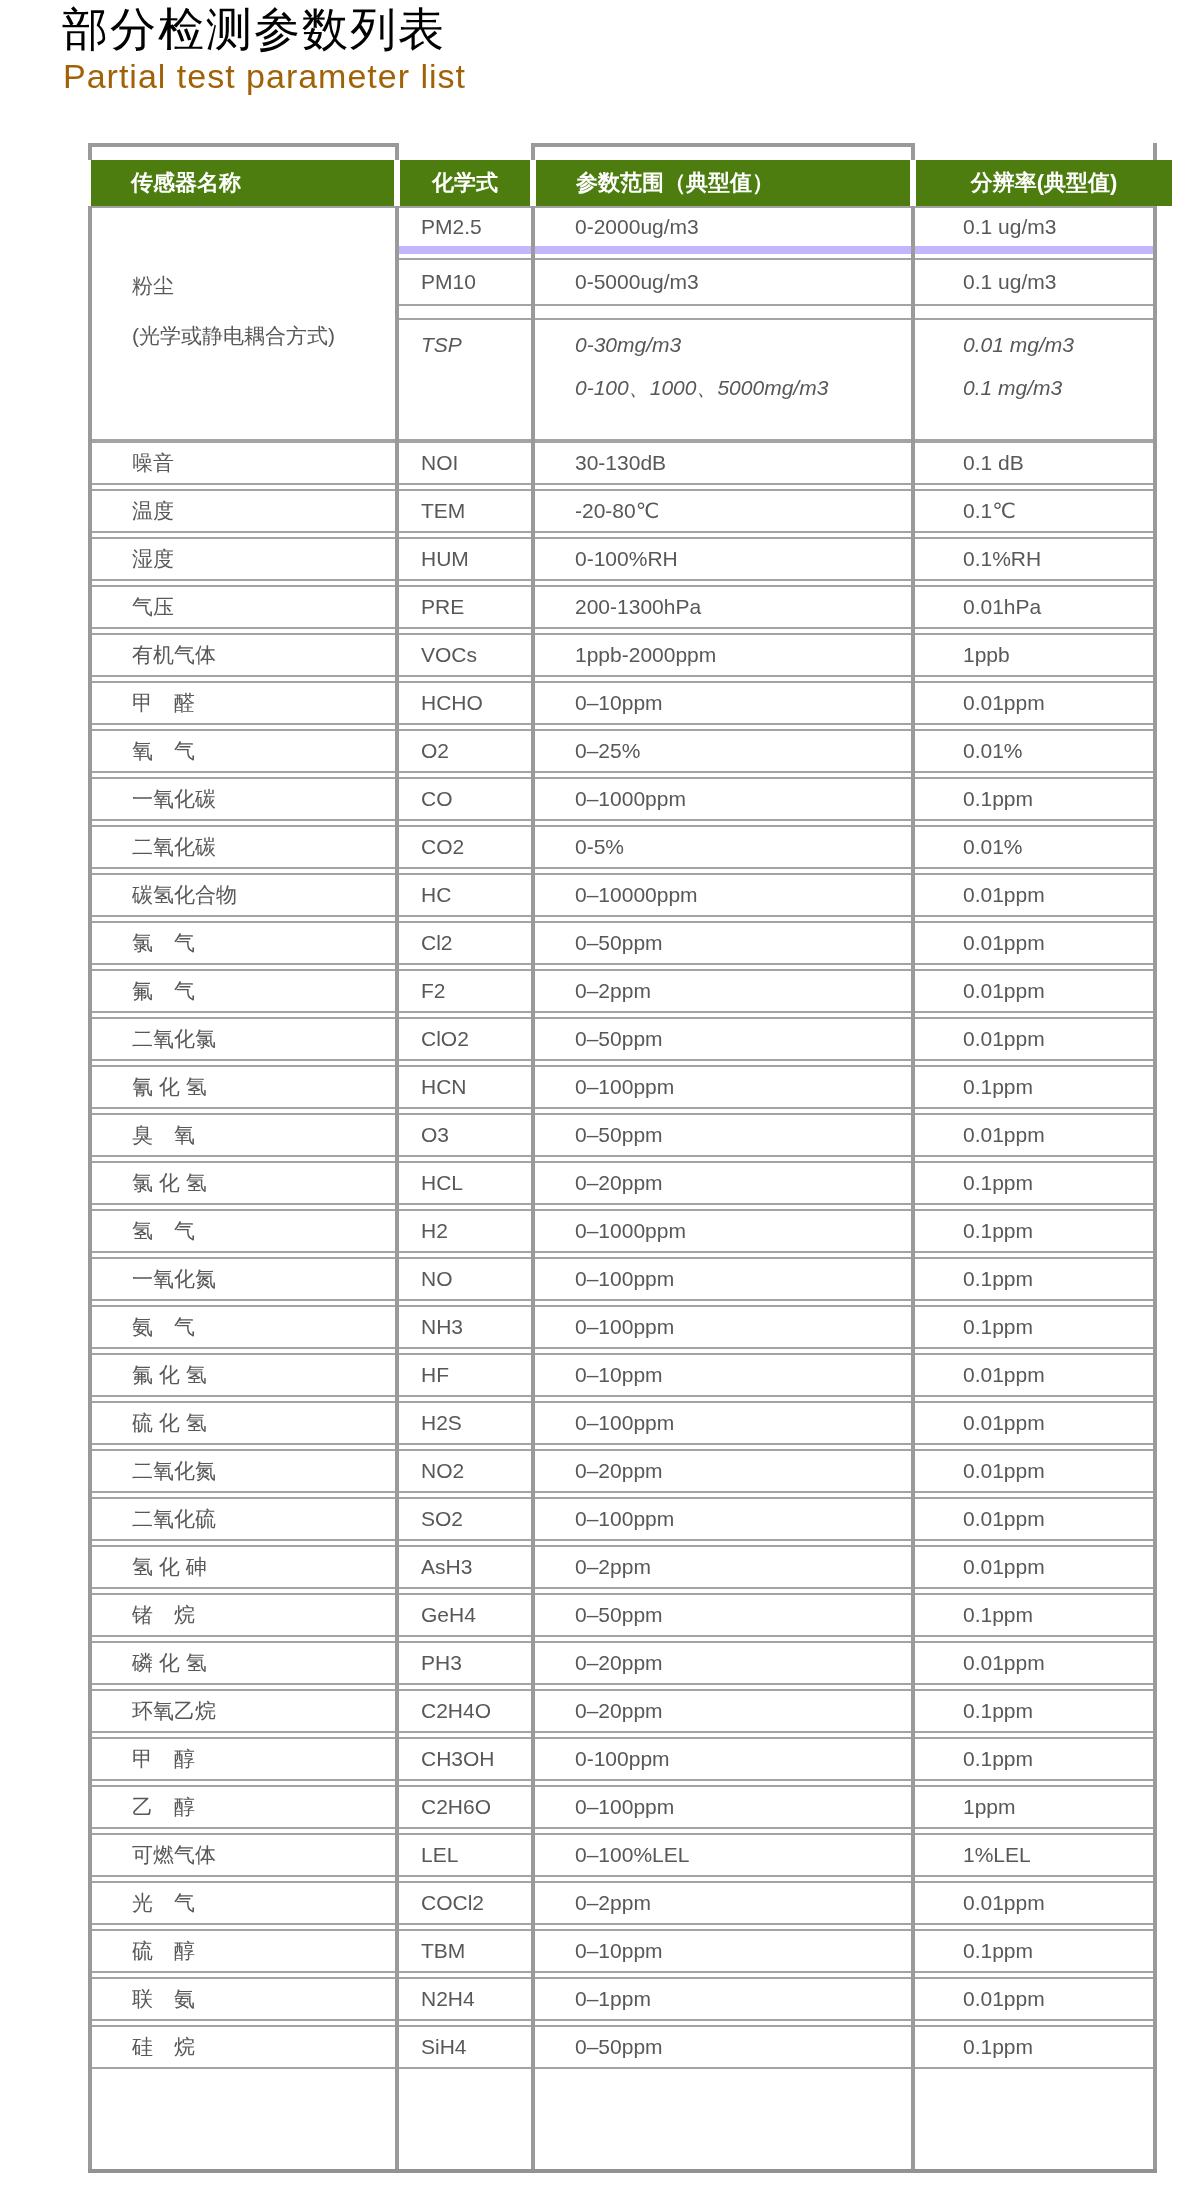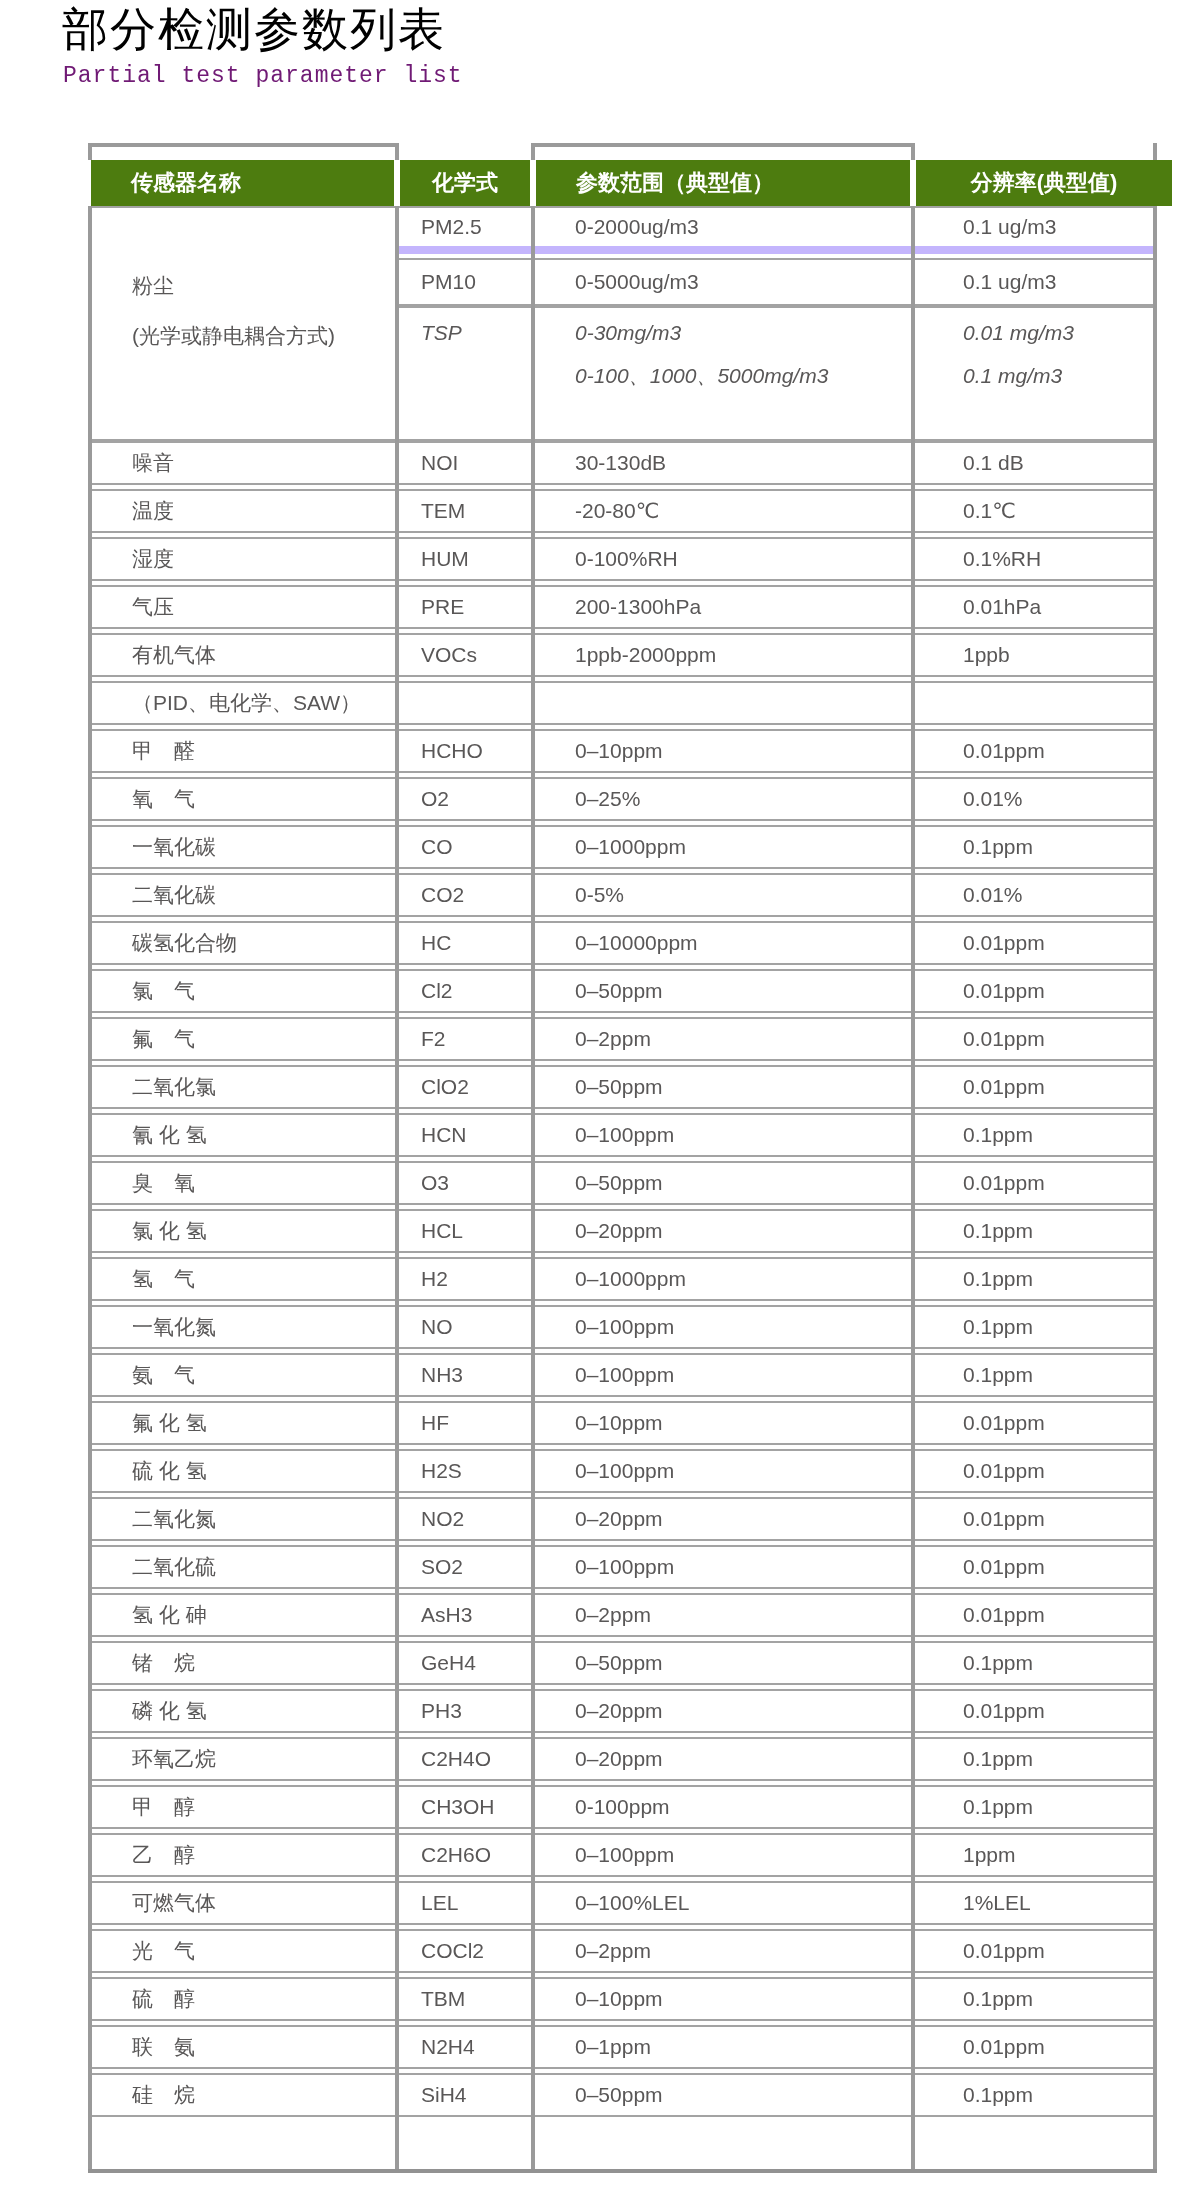--- a/index.html
+++ b/index.html
@@ -9,22 +9,22 @@
     font-family:"Liberation Sans","DejaVu Sans",sans-serif;
     color:#595757;
   }
   .page-title {
     position:absolute; left:62px; top:2px;
     font-size:46px; line-height:54px; font-weight:400;
     color:#000000; letter-spacing:2px;
   }
   .page-subtitle {
     position:absolute; left:63px; top:58px;
-    font-size:23px; line-height:36px; font-weight:400;
-    color:#701a75; letter-spacing:1px;font-family:Liberation Mono, monospace;
+    font-size:34px; line-height:36px; font-weight:400;
+    color:#a16207; letter-spacing:1px;
   }
   .table-wrap {
     position:absolute; left:88px; top:143px;
     width:1069px; height:2030px;
   }
   
   .frame {
     position:absolute; top:0; height:2030px;
     border:4px solid #9a9a9a; background:transparent;
     z-index:4; pointer-events:none;
@@ -59,21 +59,21 @@
     font-size:21px;
   }
   .dust-section {
     display:flex; height:235px;
     border-top:2px solid #a3a3a3; border-bottom:2px solid #a3a3a3;
   }
   .dust-name { width:309px; padding:53px 0 0 44px; line-height:50px; }
   .dust-sub { width:760px; display:flex; flex-direction:column; }
   .sub-row { display:flex; }
   .sub-row.r1 { height:46px; border-bottom:8px solid #c4b5fd; margin-bottom:4px; align-items:center; }
-  .sub-row.r2 { height:48px; border-top:2px solid #a3a3a3; border-bottom:2px solid #a3a3a3; margin-bottom:0; align-items:center; }
+  .sub-row.r2 { height:48px; border-top:2px solid #a3a3a3; border-bottom:2px solid #a3a3a3; margin-bottom:12px; align-items:center; }
   .sub-row.r3 { border-top:2px solid #a3a3a3; flex:1;font-style:italic; }
   .sub-row.r3 .cell { padding-top:12px; }
   .sub-row.r3 .line { display:block; line-height:26px; margin-bottom:17px; white-space:nowrap; }
   .row {
     display:flex; align-items:center; height:44px; margin-bottom:4px;
     border-top:2px solid #a3a3a3; border-bottom:2px solid #a3a3a3;
     background:transparent;
   }
   .row:last-child { margin-bottom:0; }
   .cell { white-space:nowrap; overflow:visible; }
@@ -159,26 +159,20 @@
           <div class="cell c-range">200-1300hPa</div>
           <div class="cell c-res">0.01hPa</div>
         </div>
         <div class="row">
           <div class="cell c-name">有机气体</div>
           <div class="cell c-formula">VOCs</div>
           <div class="cell c-range">1ppb-2000ppm</div>
           <div class="cell c-res">1ppb</div>
         </div>
         <div class="row">
-          <div class="cell c-name">（PID、电化学、SAW）</div>
-          <div class="cell c-formula"></div>
-          <div class="cell c-range"></div>
-          <div class="cell c-res"></div>
-        </div>
-        <div class="row">
           <div class="cell c-name">甲　醛</div>
           <div class="cell c-formula">HCHO</div>
           <div class="cell c-range">0–10ppm</div>
           <div class="cell c-res">0.01ppm</div>
         </div>
         <div class="row">
           <div class="cell c-name">氧　气</div>
           <div class="cell c-formula">O2</div>
           <div class="cell c-range">0–25%</div>
           <div class="cell c-res">0.01%</div>

